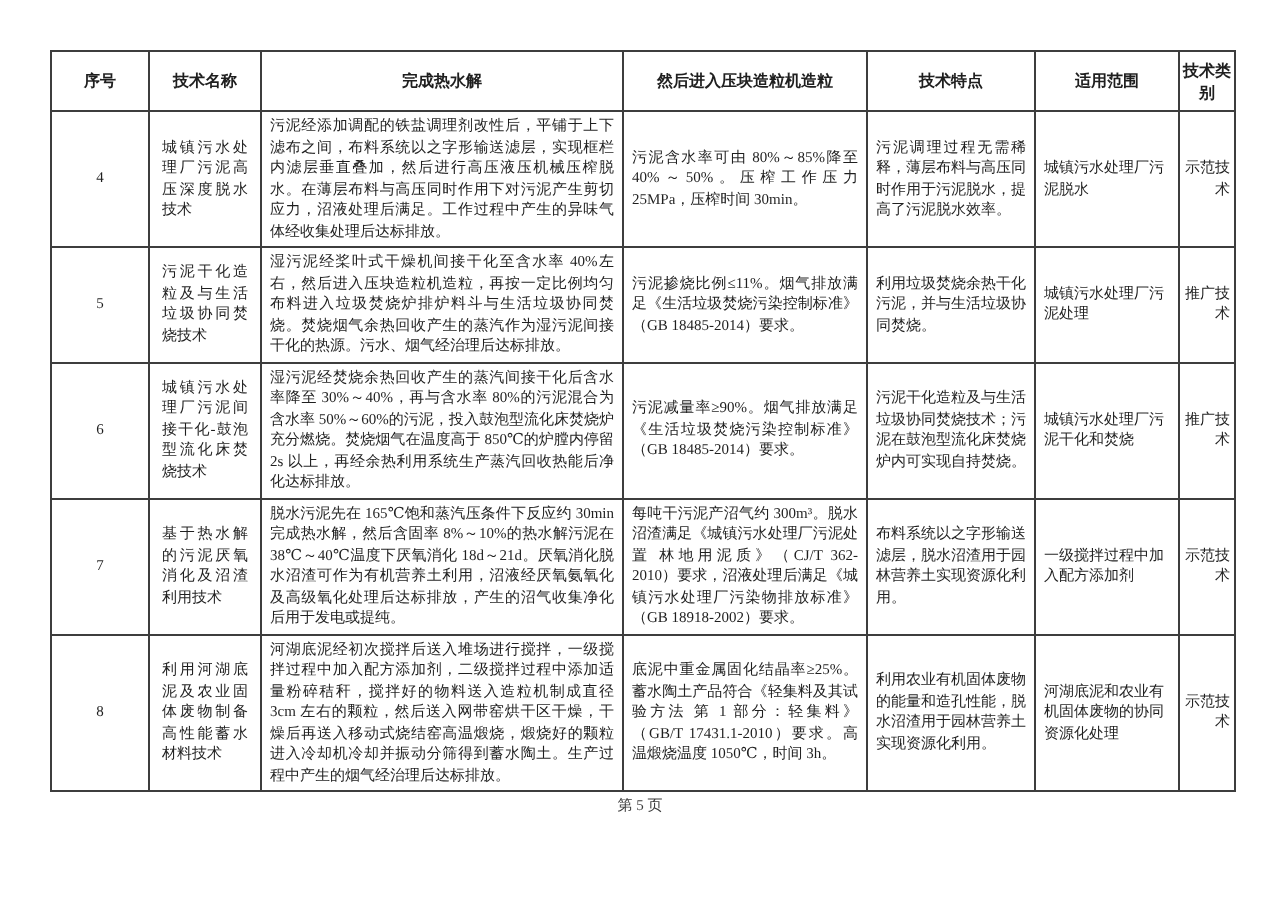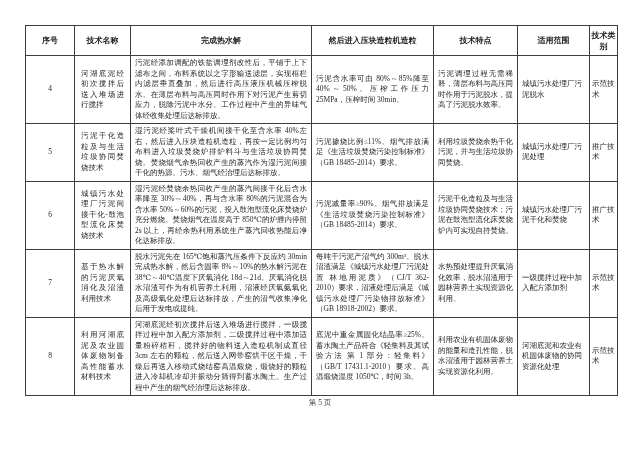--- a/index.html
+++ b/index.html
@@ -43,21 +43,21 @@
     line-height: 10.5px;
     vertical-align: middle;
     padding: 2px 4px;
   }
   td.c-no   { text-align: center; padding: 0; }
   td.c-name { text-align: justify; text-justify: inter-character; padding: 2px 6px; }
   td.c-route{ text-align: justify; }
   td.c-ind  { text-align: justify; }
   td.c-feat { text-align: justify; }
   td.c-scope{ text-align: left; margin-left: 18px; }
-  td.c-cat  { text-align: left; padding: 2px 2px; }
+  td.c-cat  { text-align: right; padding: 2px 2px; }
   .footer {
     position: absolute;
     left: 0;
     top: 398px;
     width: 640px;
     text-align: center;
     font-size: 7.5px;
     color: #3a3a3a;
   }
 </style>
@@ -82,22 +82,22 @@
         <th>完成热水解</th>
         <th>然后进入压块造粒机造粒</th>
         <th>技术特点</th>
         <th>适用范围</th>
         <th>技术类别</th>
       </tr>
     </thead>
     <tbody>
       <tr>
         <td class="c-no">4</td>
-        <td class="c-name">河湖底泥经初次搅拌后送入堆场进行搅拌</td>
-        <td class="c-route">污泥经添加调配的铁盐调理剂改性后，平铺于上下滤布之间，布料系统以之字形输送滤层，实现框栏内滤层垂直叠加，然后进行高压液压机械压榨脱水。在薄层布料与高压同时作用下对污泥产生剪切应力，脱除污泥中水分。工作过程中产生的异味气体经收集处理后达标排放。</td>
+        <td class="c-name">城镇污水处理厂污泥高压深度脱水技术</td>
+        <td class="c-route">污泥经添加调配的铁盐调理剂改性后，平铺于上下滤布之间，布料系统以之字形输送滤层，实现框栏内滤层垂直叠加，然后进行高压液压机械压榨脱水。在薄层布料与高压同时作用下对污泥产生剪切应力，沼液处理后满足。工作过程中产生的异味气体经收集处理后达标排放。</td>
         <td class="c-ind">污泥含水率可由 80%～85%降至 40%～50%。压榨工作压力 25MPa，压榨时间 30min。</td>
         <td class="c-feat">污泥调理过程无需稀释，薄层布料与高压同时作用于污泥脱水，提高了污泥脱水效率。</td>
         <td class="c-scope">城镇污水处理厂污泥脱水</td>
         <td class="c-cat">示范技术</td>
       </tr>
       <tr>
         <td class="c-no">5</td>
         <td class="c-name">污泥干化造粒及与生活垃圾协同焚烧技术</td>
         <td class="c-route">湿污泥经桨叶式干燥机间接干化至含水率 40%左右，然后进入压块造粒机造粒，再按一定比例均匀布料进入垃圾焚烧炉排炉料斗与生活垃圾协同焚烧。焚烧烟气余热回收产生的蒸汽作为湿污泥间接干化的热源。污水、烟气经治理后达标排放。</td>
         <td class="c-ind">污泥掺烧比例≤11%。烟气排放满足《生活垃圾焚烧污染控制标准》（GB 18485-2014）要求。</td>
@@ -112,21 +112,21 @@
         <td class="c-ind">污泥减量率≥90%。烟气排放满足《生活垃圾焚烧污染控制标准》（GB 18485-2014）要求。</td>
         <td class="c-feat">污泥干化造粒及与生活垃圾协同焚烧技术；污泥在鼓泡型流化床焚烧炉内可实现自持焚烧。</td>
         <td class="c-scope">城镇污水处理厂污泥干化和焚烧</td>
         <td class="c-cat">推广技术</td>
       </tr>
       <tr>
         <td class="c-no">7</td>
         <td class="c-name">基于热水解的污泥厌氧消化及沼渣利用技术</td>
         <td class="c-route">脱水污泥先在 165℃饱和蒸汽压条件下反应约 30min 完成热水解，然后含固率 8%～10%的热水解污泥在 38℃～40℃温度下厌氧消化 18d～21d。厌氧消化脱水沼渣可作为有机营养土利用，沼液经厌氧氨氧化及高级氧化处理后达标排放，产生的沼气收集净化后用于发电或提纯。</td>
         <td class="c-ind">每吨干污泥产沼气约 300m³。脱水沼渣满足《城镇污水处理厂污泥处置 林地用泥质》（CJ/T 362-2010）要求，沼液处理后满足《城镇污水处理厂污染物排放标准》（GB 18918-2002）要求。</td>
-        <td class="c-feat">水热预处理提升厌氧消化效率，脱水沼渣用于园林营养土实现资源化利用。</td>
+        <td class="c-feat">布料系统以之字形输送滤层，脱水沼渣用于园林营养土实现资源化利用。</td>
         <td class="c-scope">一级搅拌过程中加入配方添加剂</td>
         <td class="c-cat">示范技术</td>
       </tr>
       <tr>
         <td class="c-no">8</td>
         <td class="c-name">利用河湖底泥及农业固体废物制备高性能蓄水材料技术</td>
         <td class="c-route">河湖底泥经初次搅拌后送入堆场进行搅拌，一级搅拌过程中加入配方添加剂，二级搅拌过程中添加适量粉碎秸秆，搅拌好的物料送入造粒机制成直径 3cm 左右的颗粒，然后送入网带窑烘干区干燥，干燥后再送入移动式烧结窑高温煅烧，煅烧好的颗粒进入冷却机冷却并振动分筛得到蓄水陶土。生产过程中产生的烟气经治理后达标排放。</td>
         <td class="c-ind">底泥中重金属固化结晶率≥25%。蓄水陶土产品符合《轻集料及其试验方法 第 1 部分：轻集料》（GB/T 17431.1-2010）要求。高温煅烧温度 1050℃，时间 3h。</td>
         <td class="c-feat">利用农业有机固体废物的能量和造孔性能，脱水沼渣用于园林营养土实现资源化利用。</td>
         <td class="c-scope">河湖底泥和农业有机固体废物的协同资源化处理</td>

